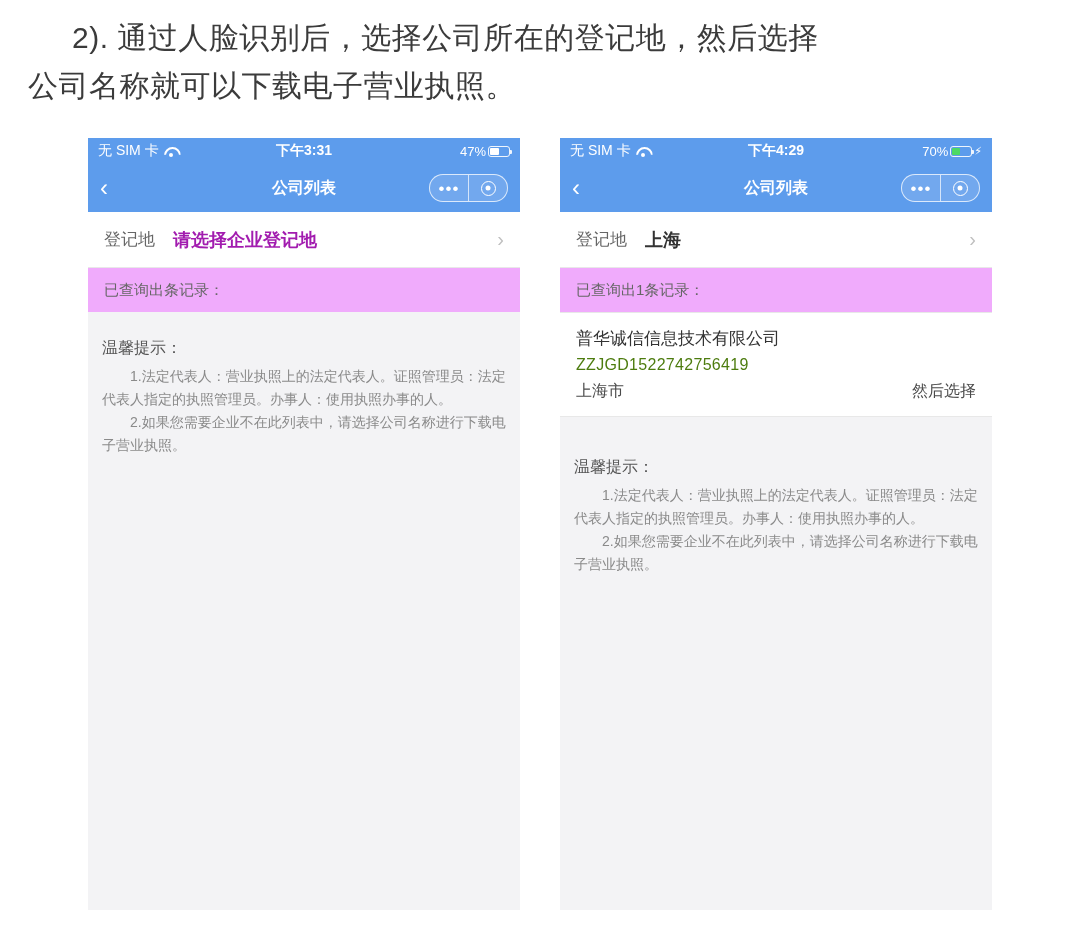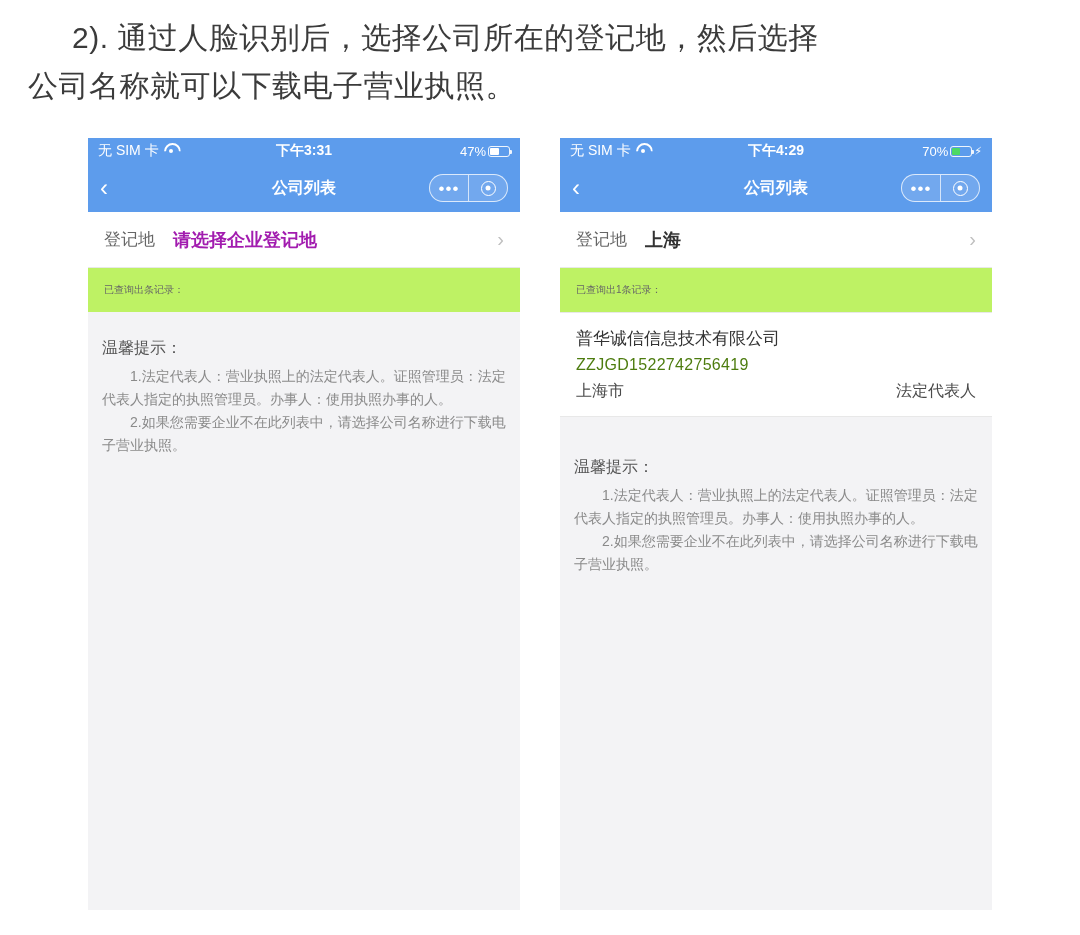--- a/index.html
+++ b/index.html
@@ -61,20 +61,21 @@
     color: #ffffff;
     font-size: 14px;
     display: flex;
     align-items: center;
     padding: 0 10px;
     box-sizing: border-box;
     position: relative;
   }
   .sb-left {
     display: flex;
+    align-items: center;
     gap: 5px;
     white-space: nowrap;
   }
   .sb-center {
     position: absolute;
     left: 0;
     right: 0;
     text-align: center;
     font-weight: bold;
     font-size: 14px;
@@ -248,23 +249,23 @@
     font-weight: 300;
   }
 
   
   .count-strip {
     height: 44px;
     display: flex;
     align-items: center;
     padding: 0 16px;
     box-sizing: border-box;
-    font-size: 10px;
+    font-size: 15px;
     color: #666666;
-    background: #bef264;
+    background: #f0abfc;
   }
 
   
   .company-card {
     background: #ffffff;
     padding: 14px 16px 14px 16px;
     box-sizing: border-box;
     border-top: 1px solid #e8e8e8;
     border-bottom: 1px solid #e8e8e8;
   }
@@ -407,21 +408,21 @@
         <span class="chevron">›</span>
       </div>
 
       <div class="count-strip">已查询出1条记录：</div>
 
       <div class="company-card">
         <div class="company-name">普华诚信信息技术有限公司</div>
         <div class="company-code">ZZJGD1522742756419</div>
         <div class="company-foot">
           <span>上海市</span>
-          <span class="company-role">法定代表人</span>
+          <span class="company-role">然后选择</span>
         </div>
       </div>
 
       <div class="spacer-block-lg"></div>
 
       <div class="tips">
         <div class="tips-title">温馨提示：</div>
         <p class="tips-p">1.法定代表人：营业执照上的法定代表人。证照管理员：法定代表人指定的执照管理员。办事人：使用执照办事的人。</p>
         <p class="tips-p">2.如果您需要企业不在此列表中，请选择公司名称进行下载电子营业执照。</p>
       </div>

